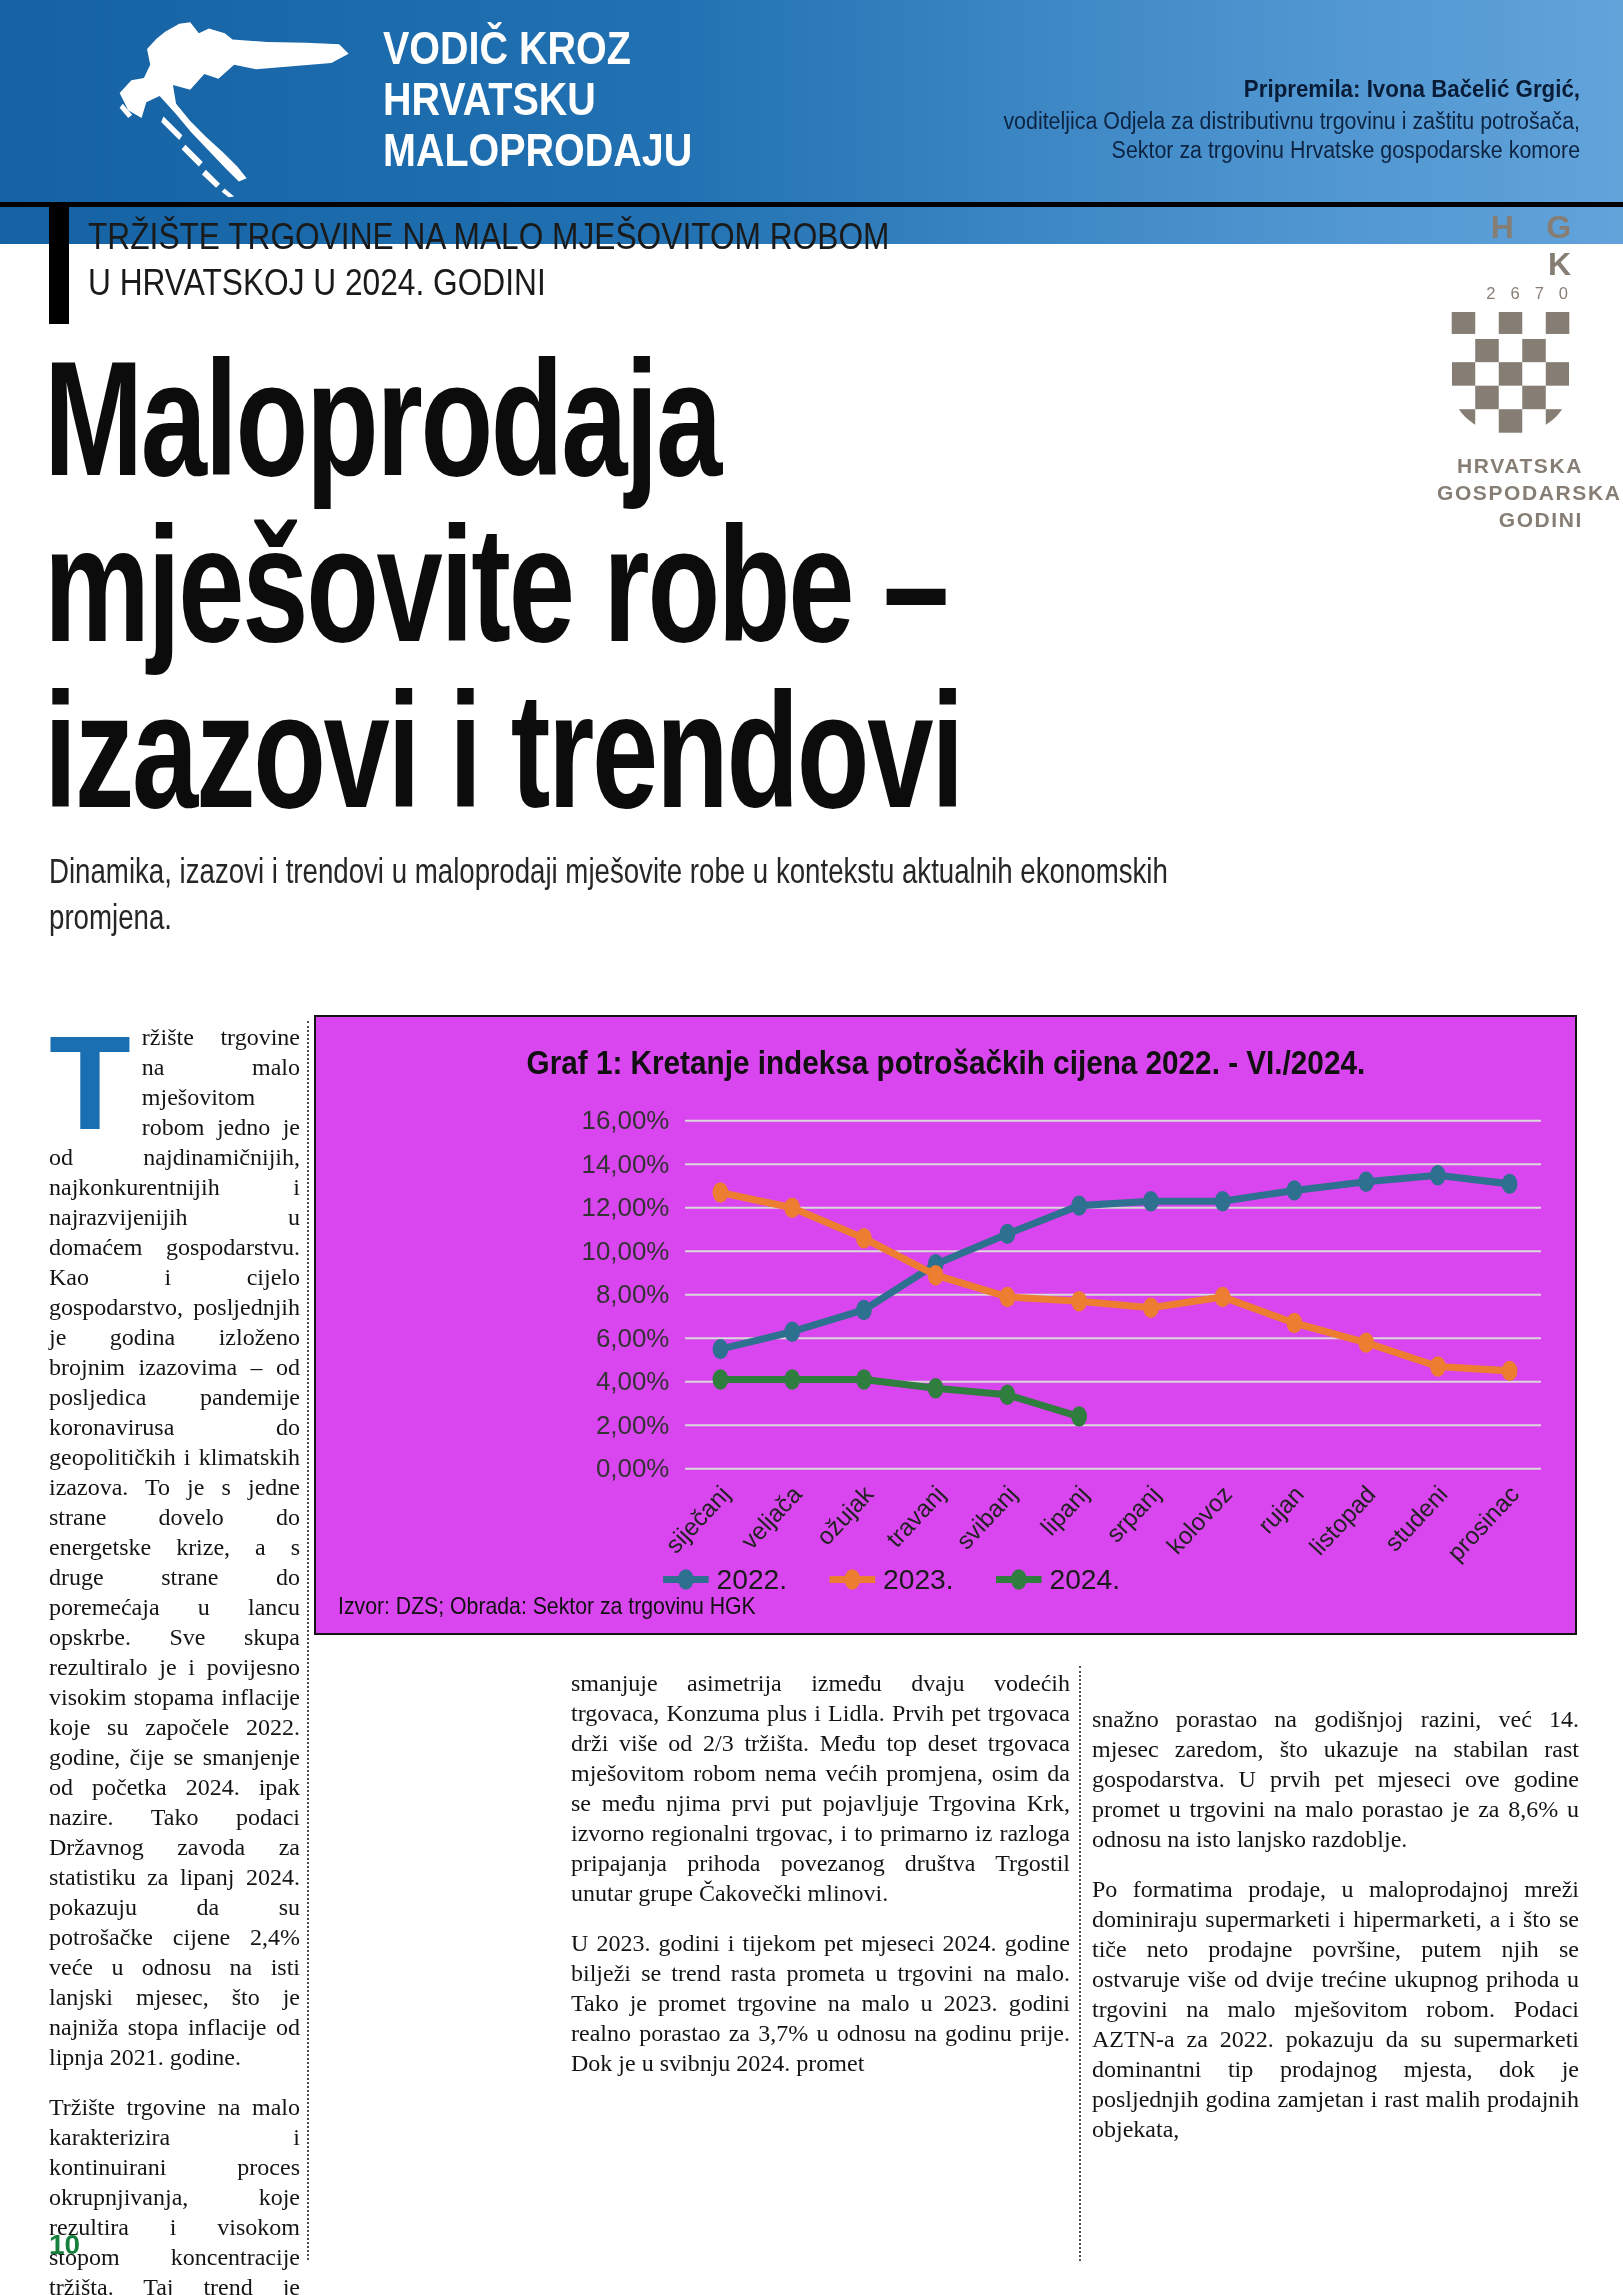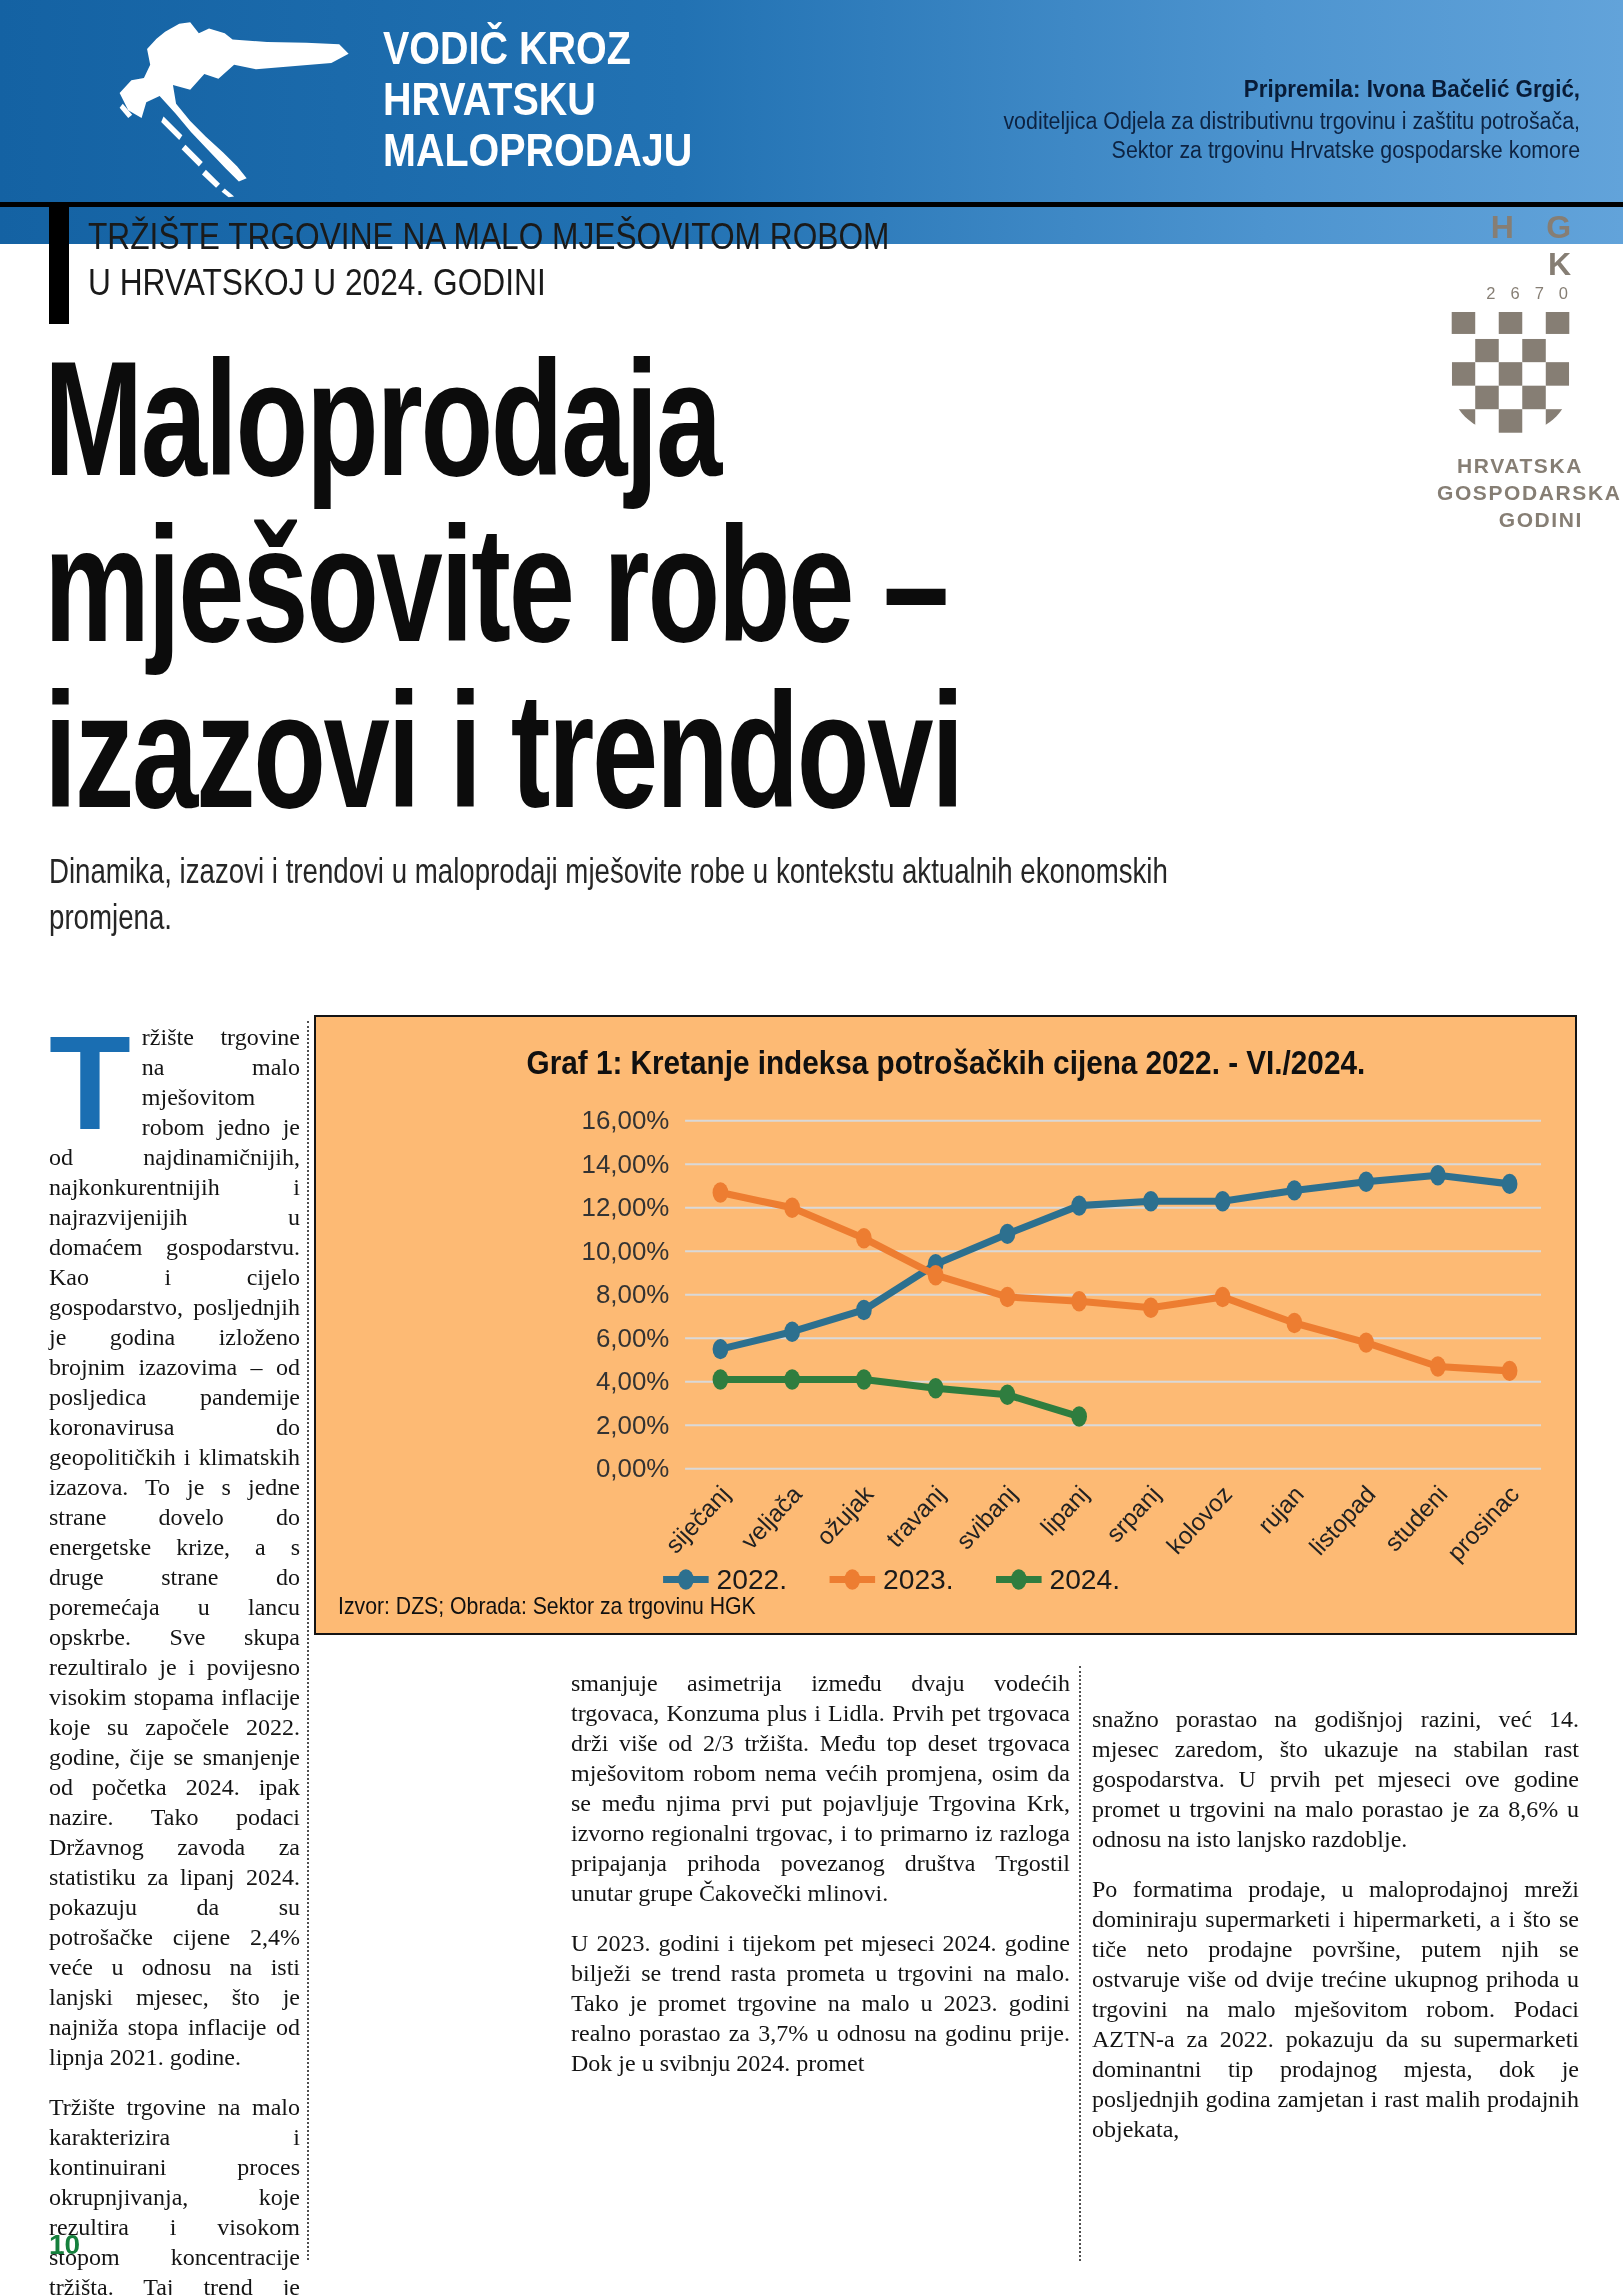--- a/index.html
+++ b/index.html
@@ -46,21 +46,21 @@
         line-height:30px;text-align:justify;color:#141414;}
   #col1{left:49px;top:1022px;width:251px;}
   #col2{left:571px;top:1668px;width:499px;}
   #col3{left:1092px;top:1668px;width:487px;margin-top:36px;}
   .bodycol p{margin:0 0 20.4px 0;}
   .dropcap{float:left;font-family:"Liberation Sans",sans-serif;font-weight:bold;color:#1a6eb2;
         font-size:134px;line-height:104px;padding:9.4px 11px 4.7px 0;}
 
   
   .chart{position:absolute;left:314px;top:1015px;width:1263px;height:620px;
-        border:2.4px solid #141414;box-sizing:border-box;background:#fdba74;}
+        border:2.4px solid #141414;box-sizing:border-box;background:#d946ef;}
   .chart-title{position:absolute;left:0;right:0;top:27px;text-align:center;}
   .chart-title span{display:inline-block;font-size:33px;font-weight:600;color:#101010;
         transform:scaleX(.9);transform-origin:50% 0;white-space:nowrap;}
   #chart-svg{position:absolute;left:0;top:0;width:1258px;height:616px;}
   .chart-source{position:absolute;left:22px;bottom:12.6px;font-size:23.6px;color:#101010;
         transform:scaleX(.9);transform-origin:0 100%;white-space:nowrap;}
 
   .pagenum{position:absolute;left:49px;top:2229px;font-size:28px;font-weight:bold;color:#15803d;}
 </style>
 </head>

